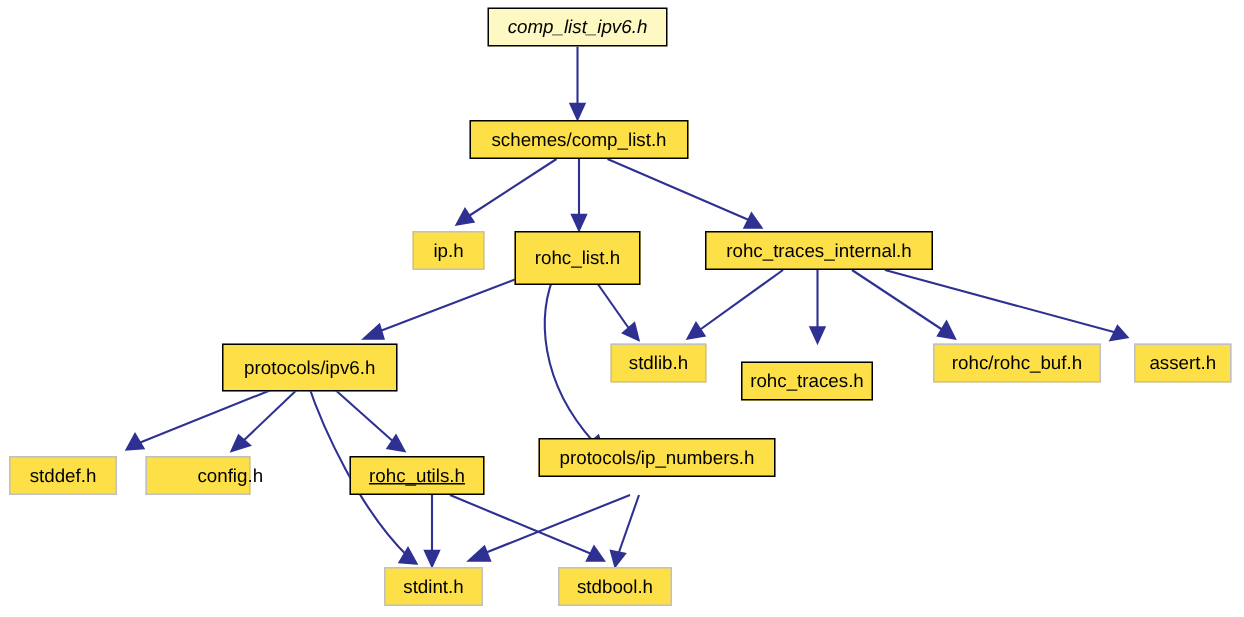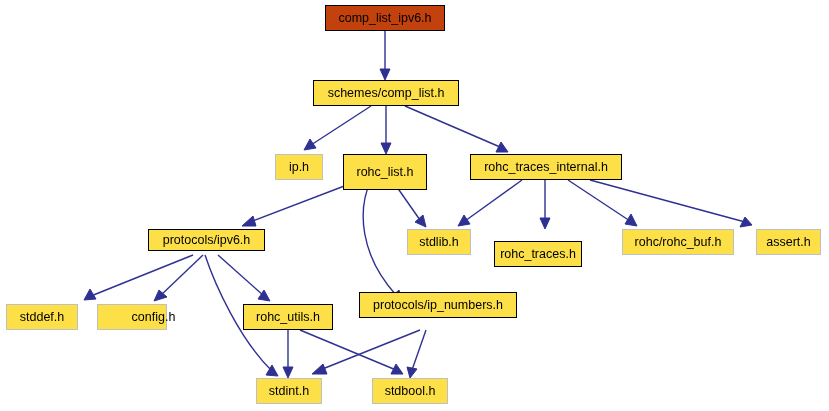--- a/index.html
+++ b/index.html
@@ -34,21 +34,22 @@
     font-size: 12.5px;
     line-height: 1;
     white-space: nowrap;
     letter-spacing: 0px;
   }
   .node-box.solid {
     border: 1.7px solid #000000;
   }
   .node-box.root {
     border: 1.7px solid #000000;
-    background: #c2410c;
+    background: #fef9c3;
+    font-style: italic;
   }
   .node-label {
     pointer-events: none;
   }
 </style>
 </head>
 <body>
 
 <div id="graph-root">
   <svg class="graph-canvas" viewBox="0 0 829 411" xmlns="http://www.w3.org/2000/svg">
@@ -102,42 +103,42 @@
       </div>
       <div class="node-box" style="left: 275px; top: 154px; width: 48px; height: 26px;">
         <span class="node-label">ip.h</span>
       </div>
       <div class="node-box solid" style="left: 343px; top: 154px; width: 84px; height: 36px;">
         <span class="node-label">rohc_list.h</span>
       </div>
       <div class="node-box solid" style="left: 470px; top: 154px; width: 152px; height: 26px;">
         <span class="node-label">rohc_traces_internal.h</span>
       </div>
-      <div class="node-box solid" style="left: 148px; top: 229px; width: 117px; height: 22px;">
+      <div class="node-box solid" style="left: 148px; top: 229px; width: 117px; height: 32px;">
         <span class="node-label">protocols/ipv6.h</span>
       </div>
       <div class="node-box" style="left: 407px; top: 229px; width: 64px; height: 26px;">
         <span class="node-label">stdlib.h</span>
       </div>
       <div class="node-box solid" style="left: 494px; top: 241px; width: 88px; height: 26px; align-items: center;">
         <span class="node-label">rohc_traces.h</span>
       </div>
       <div class="node-box" style="left: 622px; top: 229px; width: 112px; height: 26px;">
         <span class="node-label">rohc/rohc_buf.h</span>
       </div>
       <div class="node-box" style="left: 756px; top: 229px; width: 65px; height: 26px;">
         <span class="node-label">assert.h</span>
       </div>
       <div class="node-box" style="left: 6px; top: 304px; width: 72px; height: 26px;">
         <span class="node-label">stddef.h</span>
       </div>
       <div class="node-box" style="left: 97px; top: 304px; width: 70px; height: 26px; padding-left: 43px;">
         <span class="node-label">config.h</span>
       </div>
-      <div class="node-box solid" style="left: 243px; top: 304px; width: 90px; height: 26px;">
+      <div class="node-box solid" style="left: 233px; top: 304px; width: 90px; height: 26px; text-decoration: underline;">
         <span class="node-label">rohc_utils.h</span>
       </div>
       <div class="node-box solid" style="left: 359px; top: 292px; width: 158px; height: 26px;">
         <span class="node-label">protocols/ip_numbers.h</span>
       </div>
       <div class="node-box" style="left: 256px; top: 378px; width: 66px; height: 26px;">
         <span class="node-label">stdint.h</span>
       </div>
       <div class="node-box" style="left: 372px; top: 378px; width: 76px; height: 26px;">
         <span class="node-label">stdbool.h</span>

